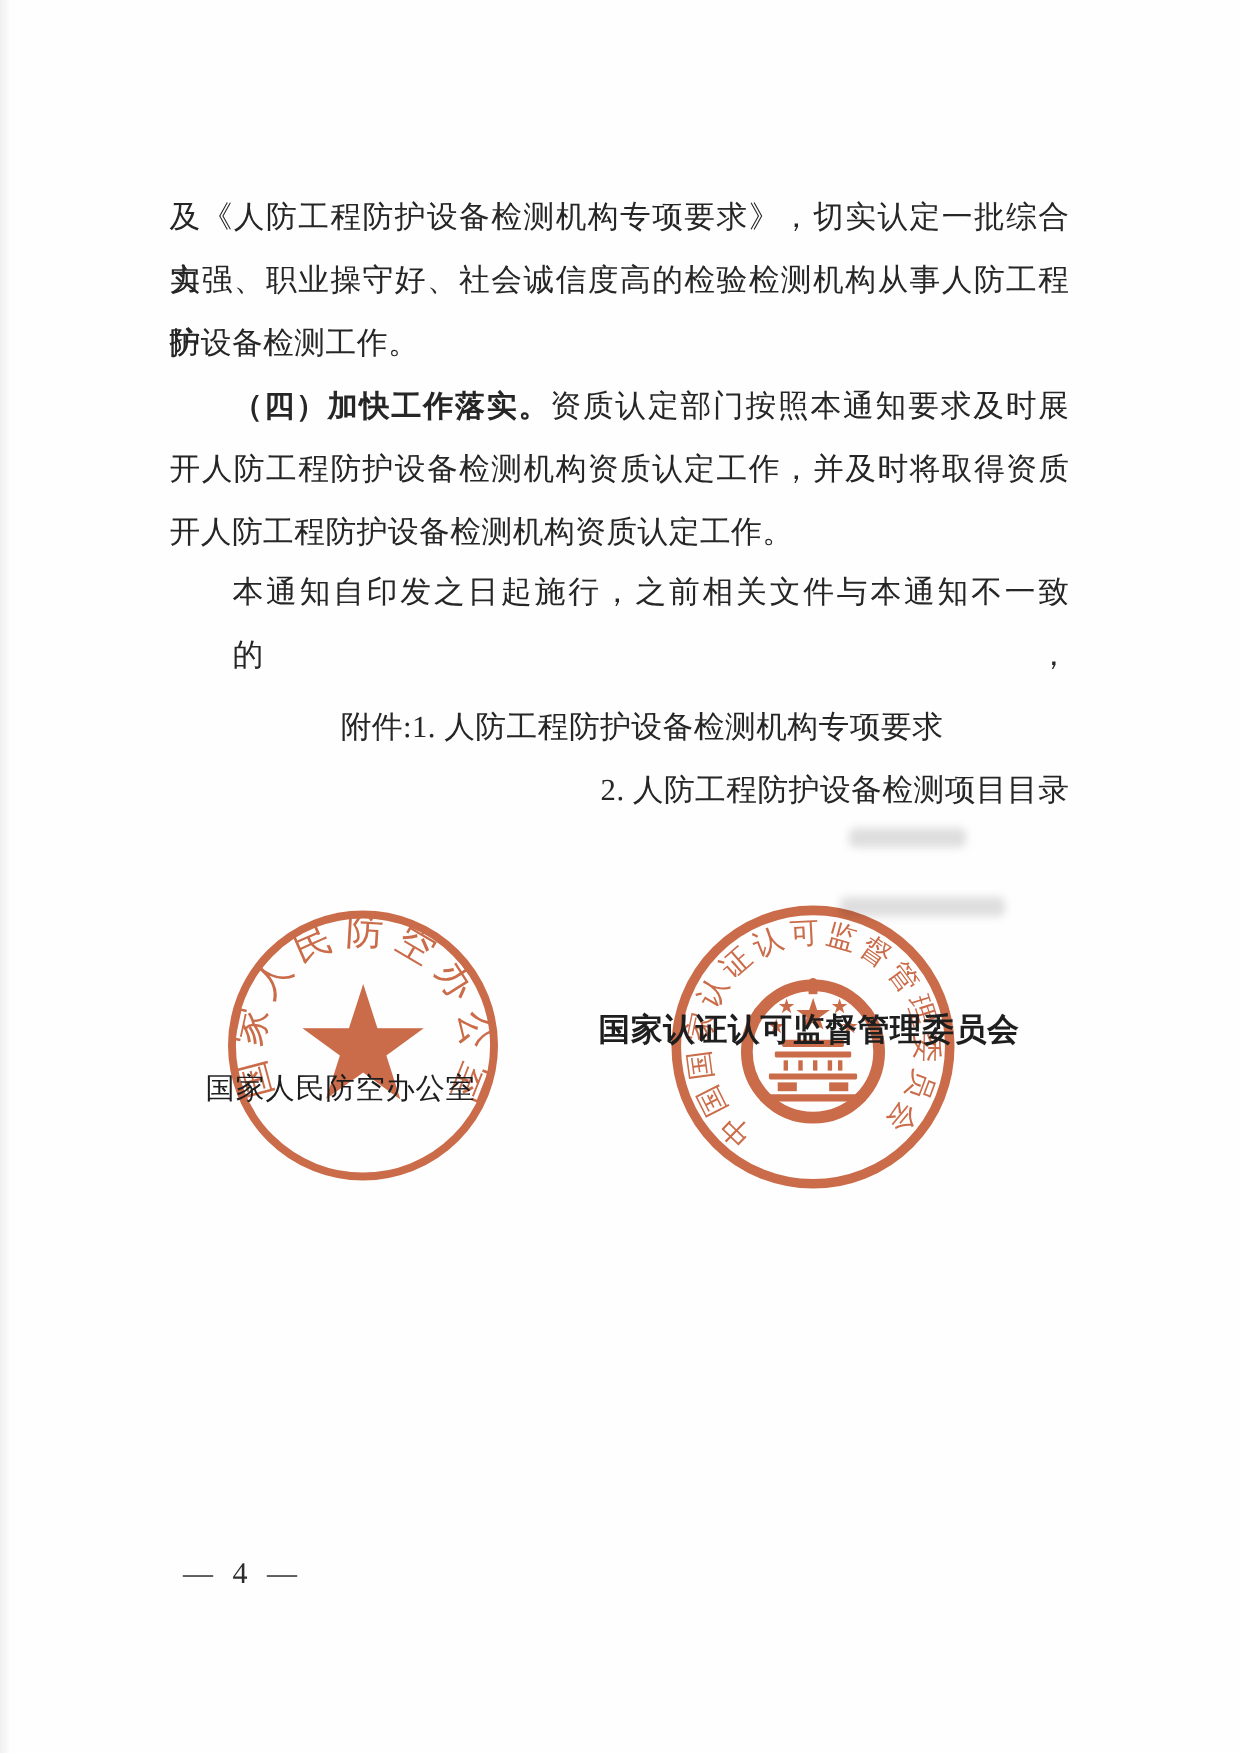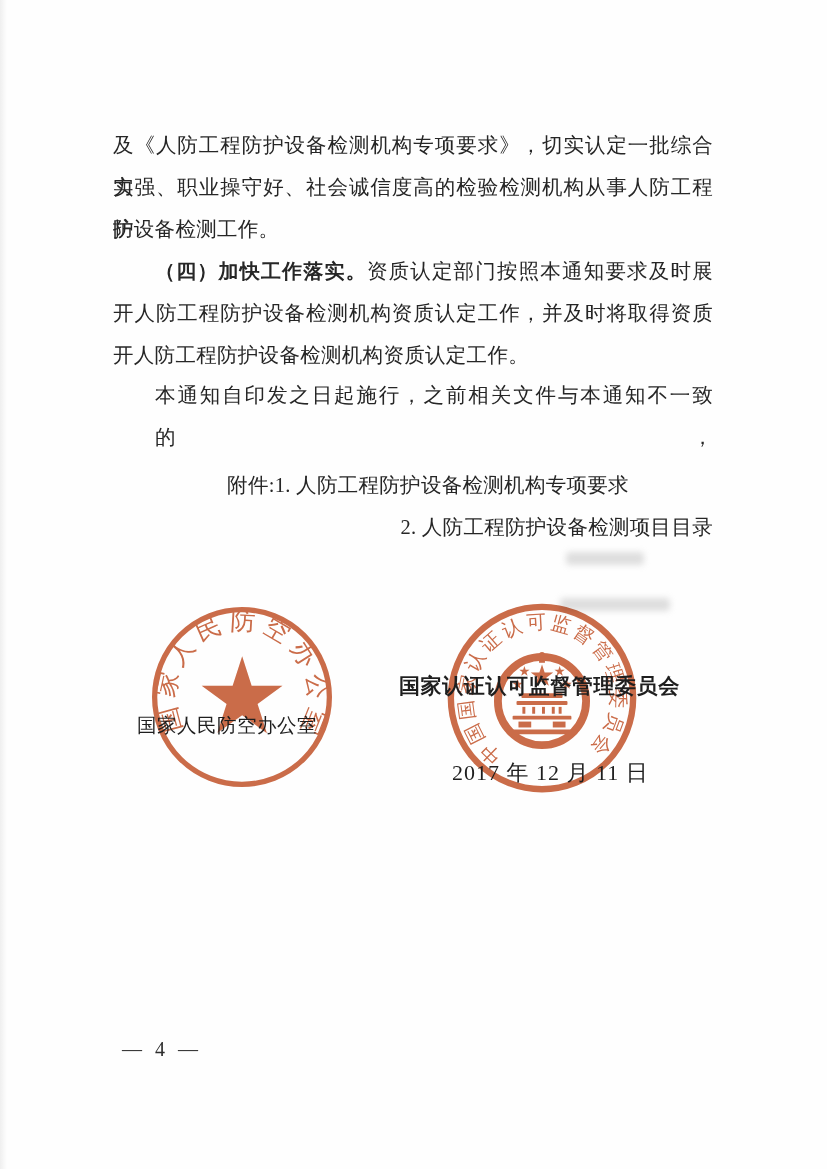--- a/index.html
+++ b/index.html
@@ -143,16 +143,15 @@
         <rect x="70" y="120" width="60" height="4" rx="1"></rect>
         <rect x="76" y="126" width="13" height="6"></rect>
         <rect x="111" y="126" width="13" height="6"></rect>
         <rect x="64" y="134" width="72" height="5" rx="1"></rect>
       </g>
     </svg>
   </div>
 
   <div class="sig sig-left">国家人民防空办公室</div>
   <div class="sig sig-right">国家认证认可监督管理委员会</div>
-  <div class="sig sig-date">2017 年 12 月 11 日</div>
 
   <div class="page-number">— 4 —</div>
 </div>
 
 </body></html>

